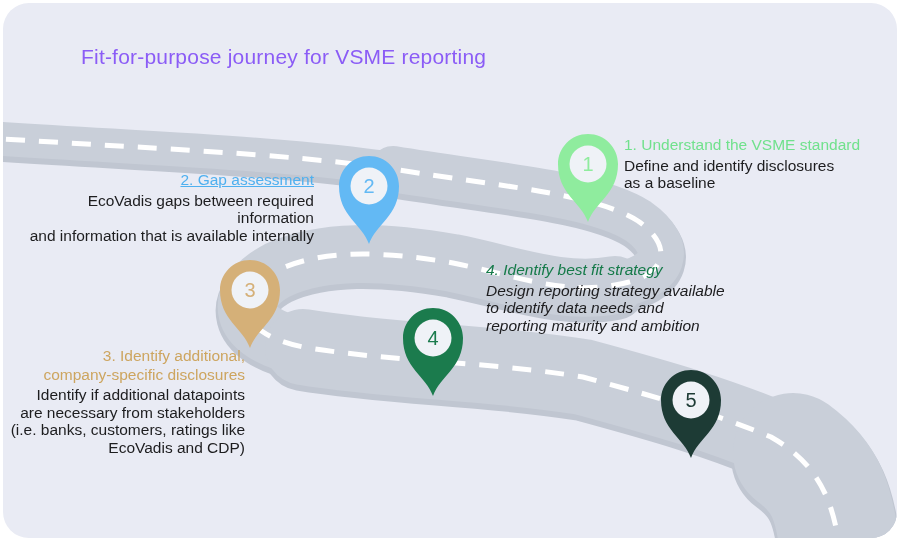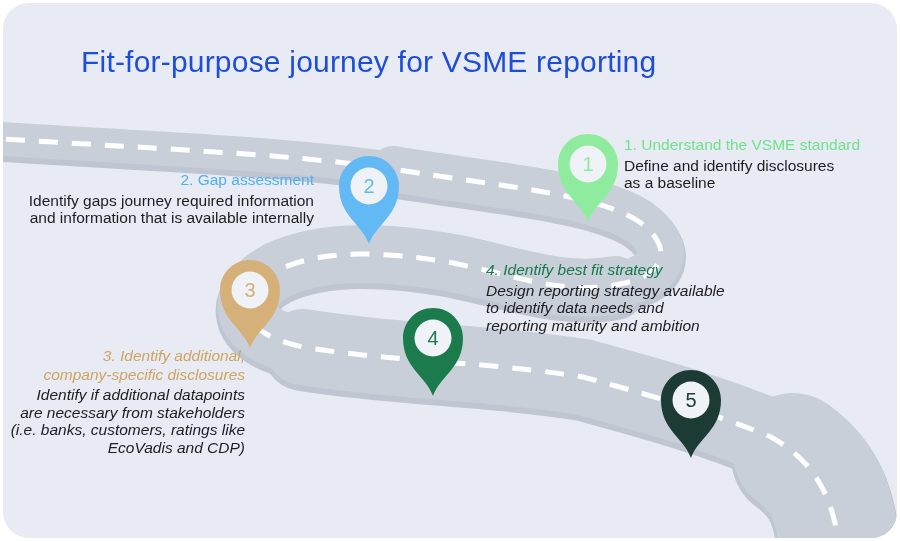--- a/index.html
+++ b/index.html
@@ -3,37 +3,37 @@
 <meta charset="utf-8">
 <style>
   html,body{margin:0;padding:0;background:#ffffff;}
   body{width:900px;height:541px;position:relative;font-family:"Liberation Sans",sans-serif;}
   .card{
     position:absolute;left:3px;top:3px;right:3px;bottom:3px;
     background:#E9EBF4;border-radius:26px;overflow:hidden;
   }
   .title{
     position:absolute;left:78px;top:42px;
-    font-size:30px;font-weight:500;color:#1d4ed8;letter-spacing:.2px;
+    font-size:21px;font-weight:500;color:#8b5cf6;letter-spacing:.2px;
   }
   svg.road{position:absolute;left:0;top:0;width:900px;height:541px;}
   .pin{position:absolute;}
   .pin text{font-family:"Liberation Sans",sans-serif;}
   .step{position:absolute;font-size:15.5px;line-height:17.5px;color:#1D1D1F;}
   .step .h{display:block;font-weight:500;white-space:pre-line;line-height:18.5px;margin-bottom:2px;}
   .step .b{white-space:pre-line;}
   .al{text-align:left;} .ar{text-align:right;}
   .step1 .h{color:#70E18C;}
-  .step2 .h{color:#4FB0EF;}
+  .step2 .h{color:#4FB0EF;text-decoration:underline;}
   .step3 .h{color:#CDA55F;}
   .step4 .h{color:#157A49;}
   .step5 .h{color:#1F443E;}
   .pos-s1{left:621px;top:133px;width:280px;}
   .pos-s2{right:583px;top:168px;width:305px;}
-  .pos-s3{right:652px;top:344px;width:240px;font-style:italic;}
+  .pos-s3{right:652px;top:344px;width:240px;}
   .pos-s4{left:483px;top:258px;width:260px;font-style:italic;}
   .pos-s5{right:217px;top:452px;width:330px;}
 </style>
 </head>
 <body>
 
 <div class="card">
 
   <svg class="road" viewBox="0 0 900 541" aria-hidden="true">
     <g transform="translate(0,4)" fill="none" stroke="#C0C6D1" stroke-linecap="round">
@@ -86,21 +86,21 @@
   </svg>
 
   <div class="step step1 pos-s1 al">
     <span class="h">1. Understand the VSME standard</span>
     <div class="b">Define and identify disclosures
 as a baseline</div>
   </div>
 
   <div class="step step2 pos-s2 ar">
     <span class="h">2. Gap assessment</span>
-    <div class="b">Identify gaps journey required information
+    <div class="b">EcoVadis gaps between required information
 and information that is available internally</div>
   </div>
 
   <div class="step step3 pos-s3 ar">
     <span class="h">3. Identify additional,
 company-specific disclosures</span>
     <div class="b">Identify if additional datapoints
 are necessary from stakeholders
 (i.e. banks, customers, ratings like
 EcoVadis and CDP)</div>

